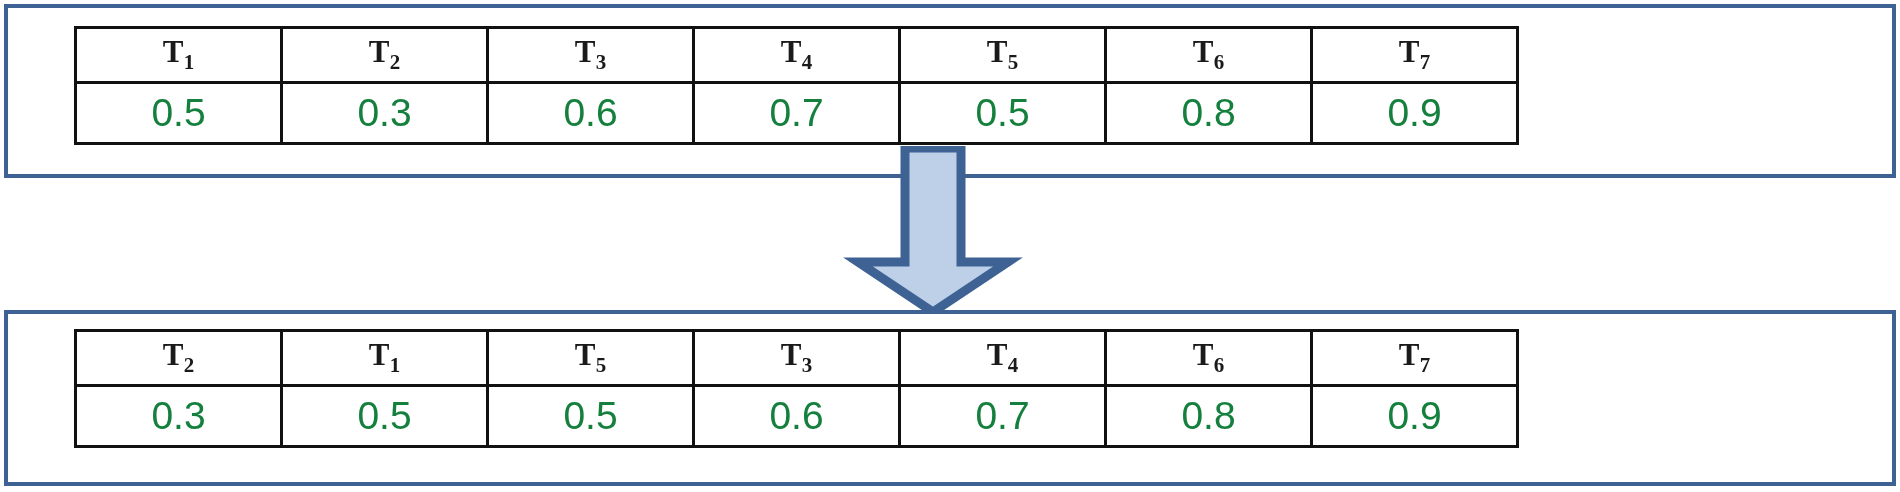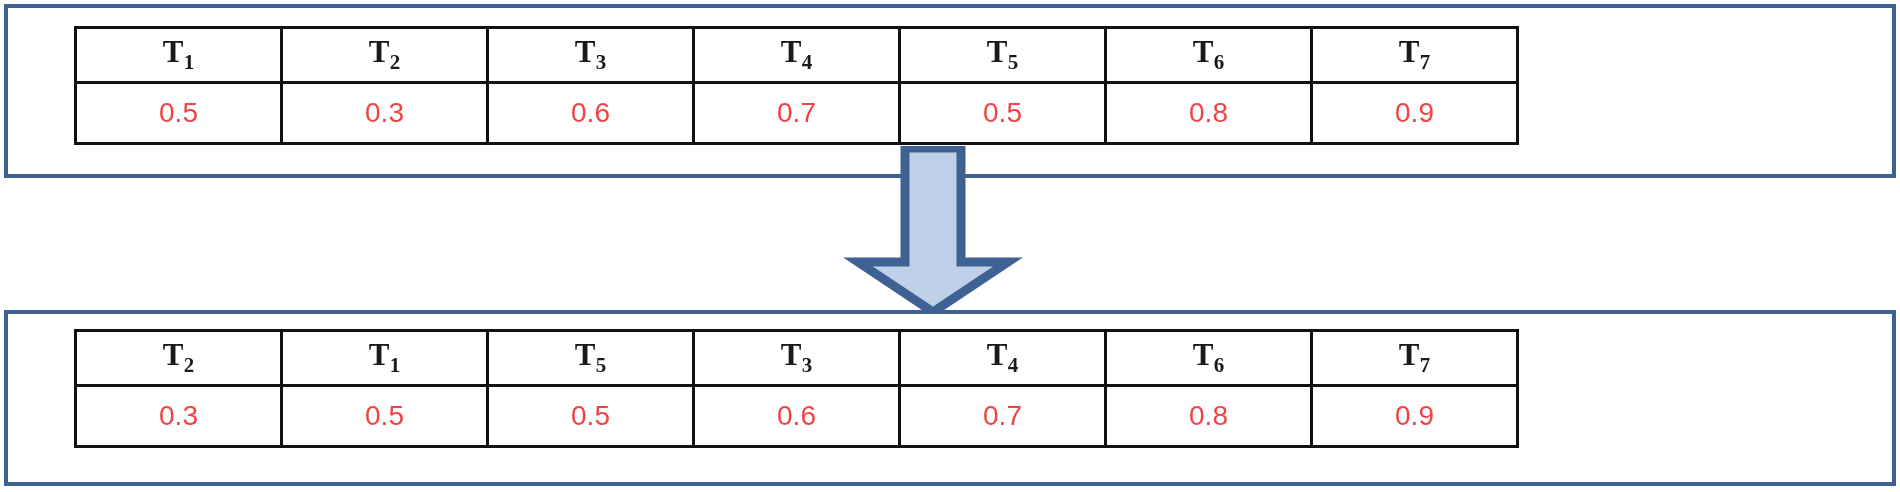--- a/index.html
+++ b/index.html
@@ -43,23 +43,23 @@
     height:52px;
     font-family:"Liberation Serif",serif;
     font-size:31px;
     font-weight:600;
     color:#1a1a1a;
     letter-spacing:.5px;
   }
   .data-table tr.value-row td{
     height:58px;
     font-family:"Liberation Sans",sans-serif;
-    font-size:28px;
+    font-size:39px;
     font-weight:400;
-    color:#ef4444;
+    color:#15803d;
   }
   .sub{
     font-size:21px;
     vertical-align:sub;
     font-family:"Liberation Serif",serif;
     letter-spacing:0;
   }
 
   
   #transition-arrow{

